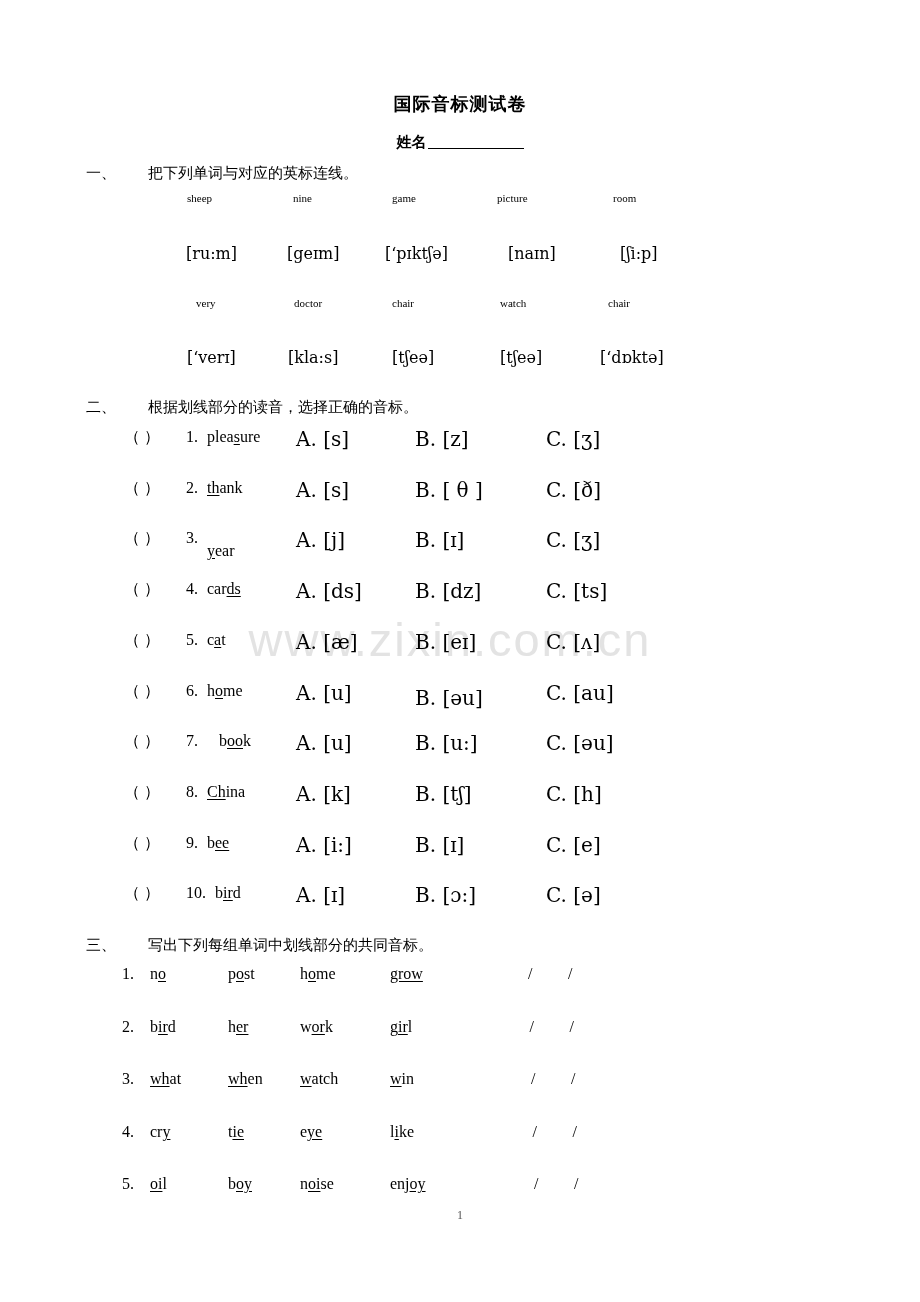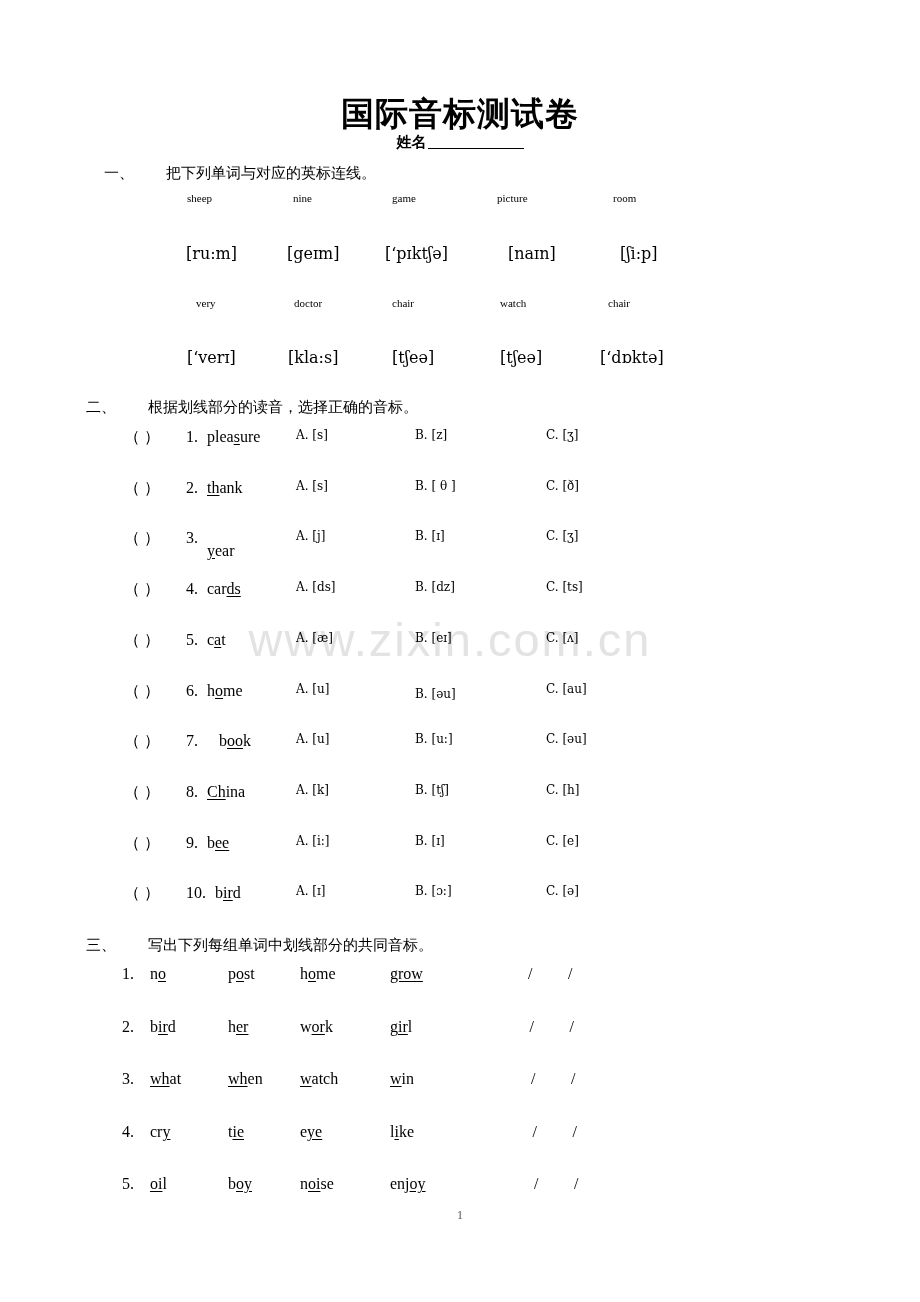--- a/index.html
+++ b/index.html
@@ -42,21 +42,21 @@
   .content { position: relative; z-index: 2; }
 
   
   .doc-title {
     position: absolute;
     left: 0;
     top: 92px;
     width: 920px;
     text-align: center;
     font-family: "DejaVu Serif", "Liberation Serif", serif;
-    font-size: 33px;
+    font-size: 18px;
     font-weight: bold;
     letter-spacing: 1px;
   }
   .name-line {
     position: absolute;
     left: 0;
     top: 133px;
     width: 920px;
     text-align: center;
     font-family: "Liberation Sans", "DejaVu Sans", sans-serif;
@@ -90,21 +90,21 @@
   .ipa { font-family: "DejaVu Serif", "Liberation Serif", serif; font-size: 15.5px; }
   .u { text-decoration: underline; text-underline-offset: 2px; }
 
   
   .s1word { font-size: 11px; }
   .s1ipa  { font-size: 16px; }
 
   
   .q-par  { font-size: 16px; }
   .q-word { font-size: 16px; }
-  .q-opt  { font-size: 12px; }
+  .q-opt  { font-size: 20px; }
 
   
   .g-num  { font-size: 16px; }
   .g-word { font-size: 16px; }
   .g-slash{ font-size: 16px; }
 
   
   .page-num {
     position: absolute;
     left: 0;
@@ -123,21 +123,21 @@
   <div class="watermark">www.zixin.com.cn</div>
 
   <div class="content">
 
     <div class="doc-title">国际音标测试卷</div>
 
     <div class="name-line">
       <span>姓名</span><span class="blank"></span>
     </div>
 
-    <div class="sec-head" style="left:86px; top:164px;margin-left:18px;">
+    <div class="sec-head" style="left:86px; top:164px;">
       <span class="num">一、</span><span>把下列单词与对应的英标连线。</span>
     </div>
 
     <div class="tx s1word" style="left:187px; top:193px;">sheep</div>
     <div class="tx s1word" style="left:293px; top:193px;">nine</div>
     <div class="tx s1word" style="left:392px; top:193px;">game</div>
     <div class="tx s1word" style="left:497px; top:193px;">picture</div>
     <div class="tx s1word" style="left:613px; top:193px;">room</div>
 
     <div class="tx s1ipa ipa" style="left:186px; top:246px;">[ru:m]</div>

